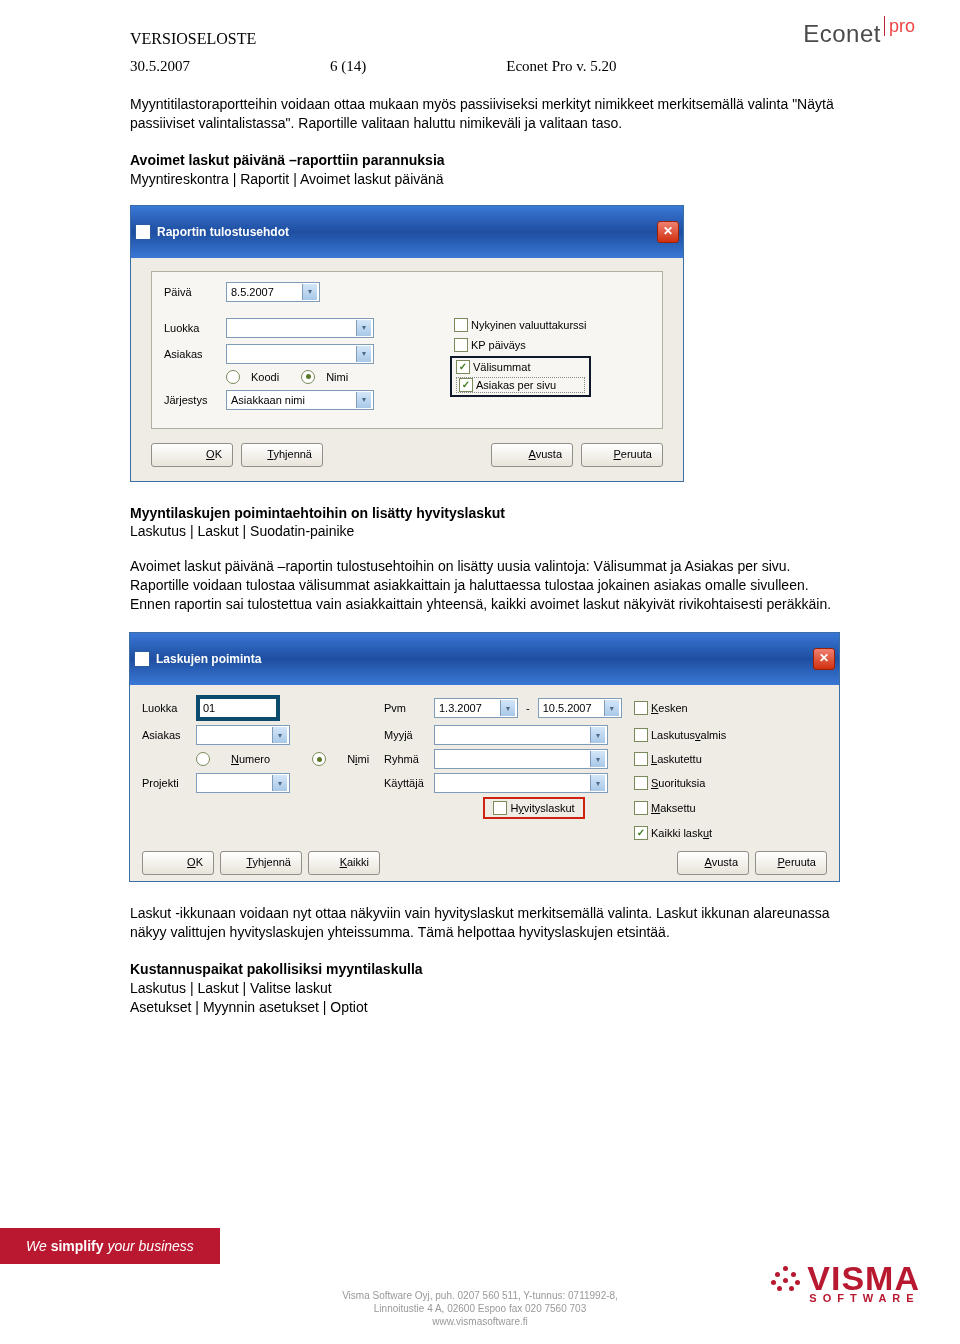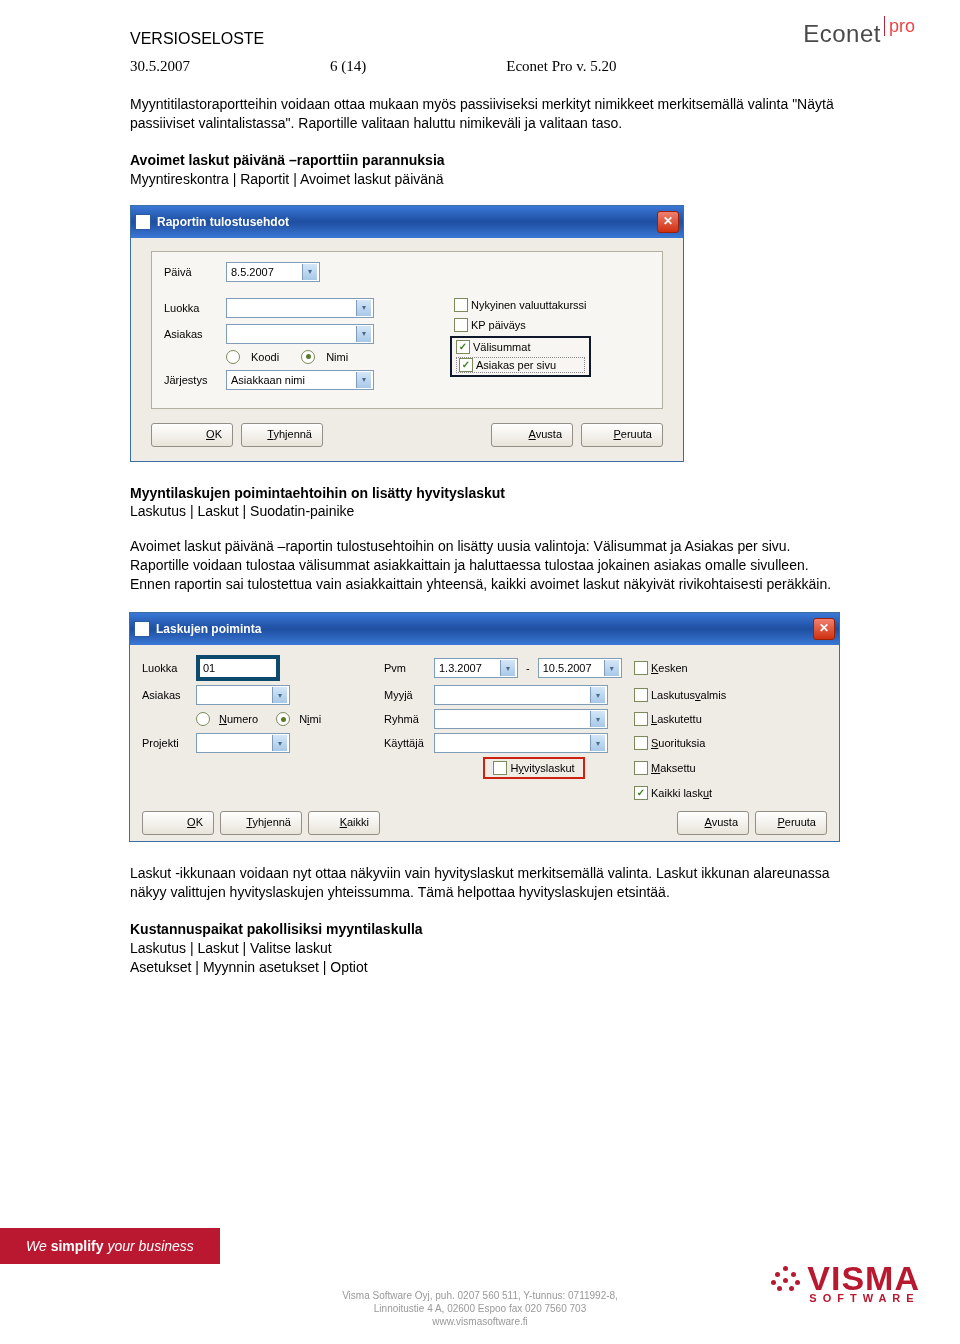--- a/index.html
+++ b/index.html
@@ -10,21 +10,21 @@
     color: #000;
     width: 960px;
     min-height: 1344px;
     position: relative;
   }
   .page {
     padding: 30px 120px 0 130px;
     position: relative;
   }
   .page-header {
-    font-family: Liberation Sans, sans-serif;
+    font-family: Liberation Serif, serif;
     font-size: 16px;
     margin-bottom: 10px;
   }
   .header-row {
     font-family: 'Times New Roman', serif;
     font-size: 15px;
     display: flex;
     gap: 140px;
     margin-bottom: 20px;
   }
@@ -64,21 +64,21 @@
     font-size: 11px;
     margin-bottom: 22px;
   }
   .titlebar {
     height: 24px;
     background: linear-gradient(to bottom, #3a78d6, #1e4ea0 50%, #3a78d6);
     display: flex;
     align-items: center;
     color: #fff;
     font-weight: bold;
-    padding: 4px 4px;
+    padding: 14px 4px;
     font-size: 12px;
   }
   .titlebar-icon {
     width: 14px; height: 14px;
     background: #fff;
     margin-right: 6px;
     display: inline-block;
     border: 1px solid #2a5aa0;
   }
   .titlebar .spacer { flex: 1; }
@@ -443,21 +443,21 @@
             <span class="dropdown" style="width:166px">
               <span class="dd-arrow">▾</span>
             </span>
           </div>
         <div>
             <span class="checkbox"></span>
             <span>Laskutus<span class="u">v</span>almis</span>
           </div>
 
         <div></div>
-        <div style="grid-column:2/4;gap:6px">
+        <div style="grid-column:2/4;gap:18px">
           <span class="radio"></span>
             <span><span class="u">N</span>umero</span>
           <span style="width:6px"></span>
           <span class="radio checked"></span>
             <span>N<span class="u">i</span>mi</span>
         </div>
         <div>Ryhmä</div>
         <div>
             <span class="dropdown" style="width:166px">
               <span class="dd-arrow">▾</span>

